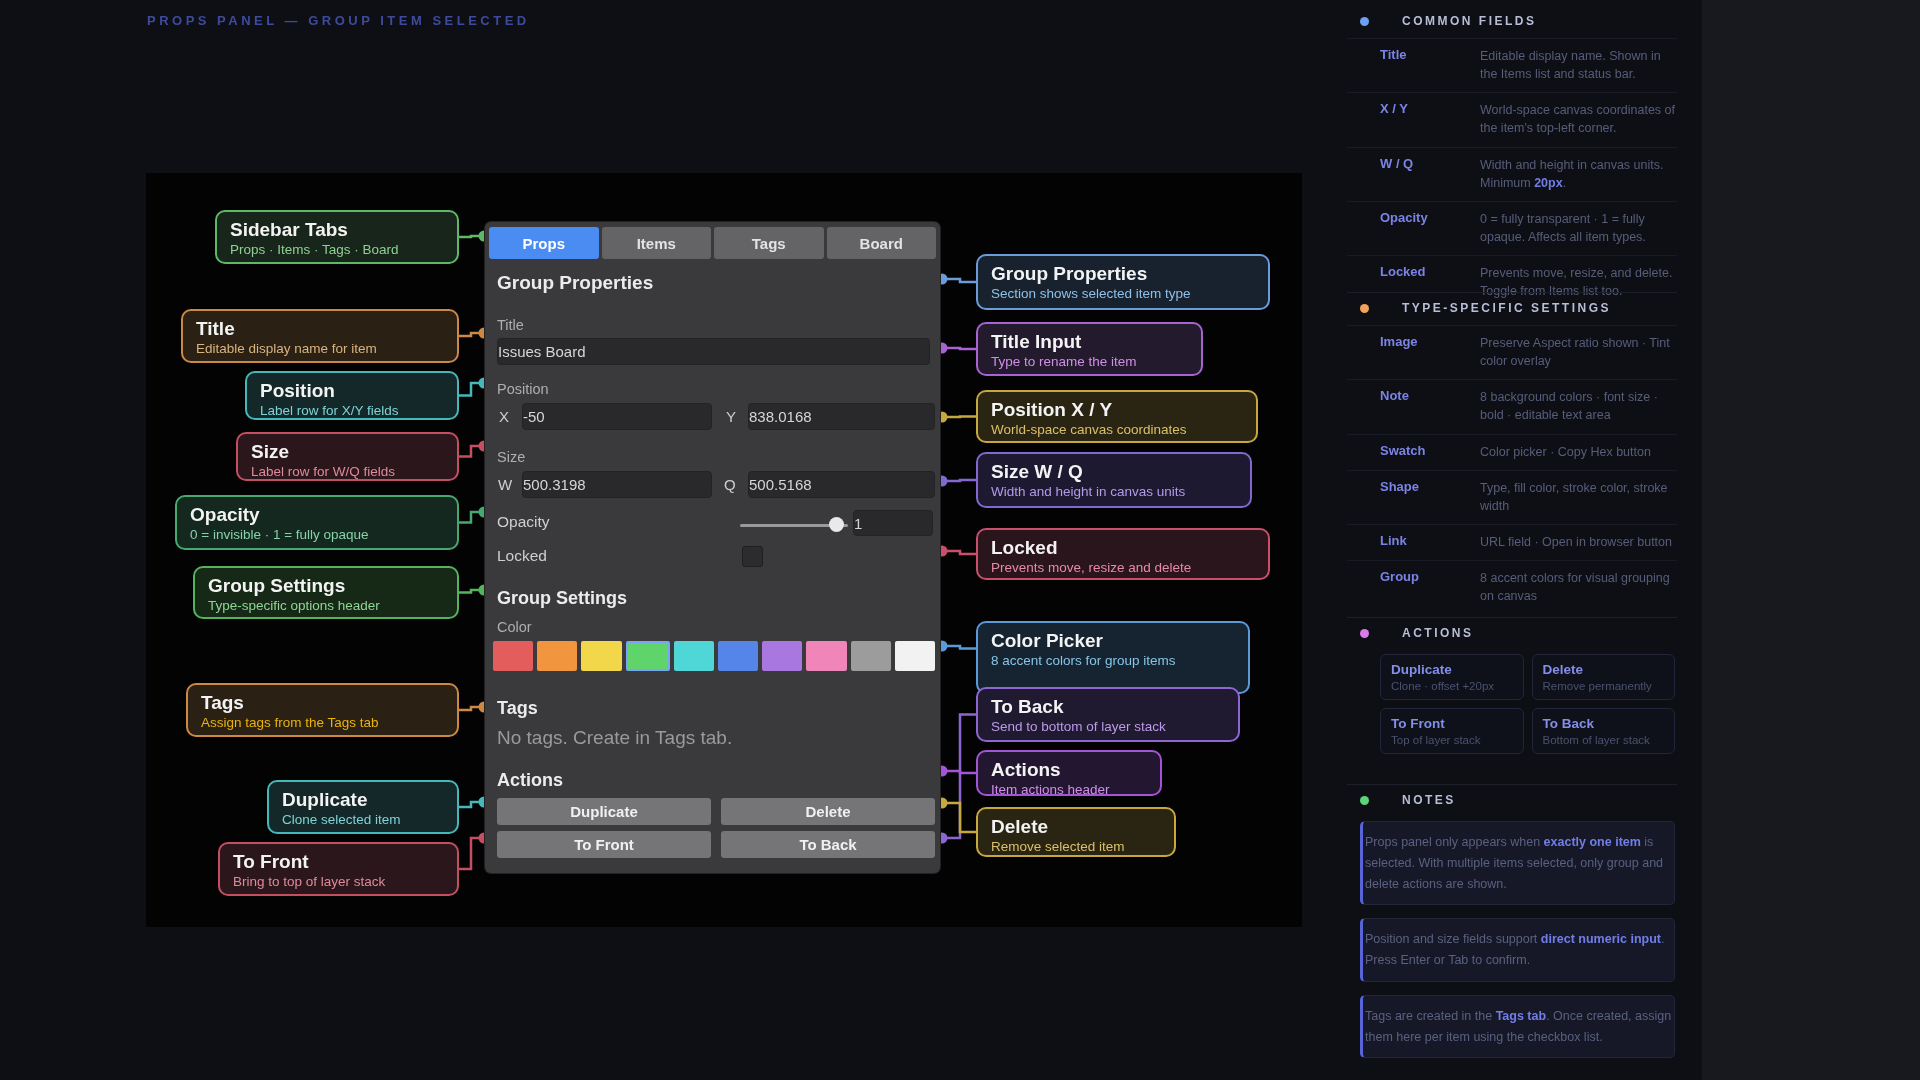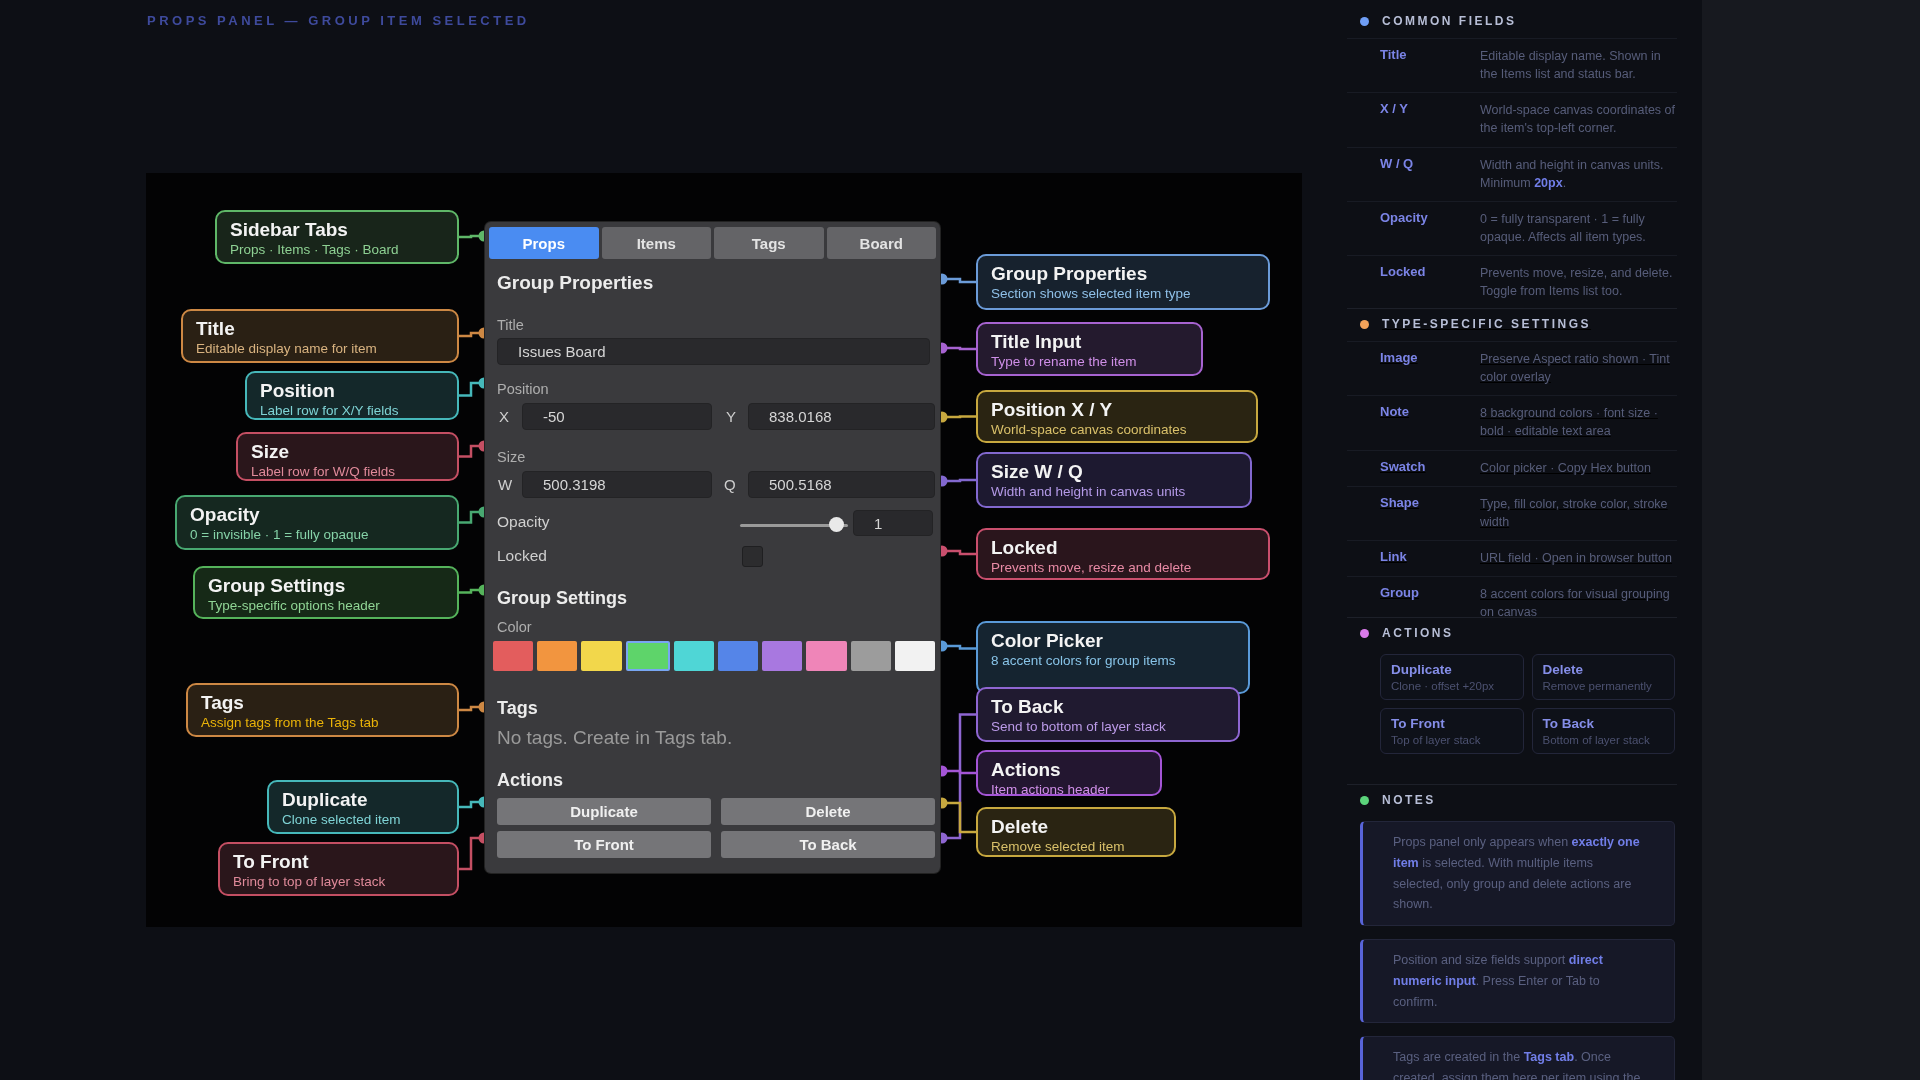--- a/index.html
+++ b/index.html
@@ -12,21 +12,21 @@
   #figure{left:146px;top:173px;width:1156px;height:754px;background:#030304;}
   
   #panel{left:485px;top:222px;width:455px;height:651px;background:#3a3a3d;border-radius:6px;box-shadow:0 0 0 1px #222;}
   #panel .tabs{position:absolute;left:4px;top:5px;right:4px;height:32px;display:flex;gap:3px;}
   #panel .tab{flex:1;background:#646467;color:#e3e3e3;font-size:15px;font-weight:bold;
     display:flex;align-items:center;justify-content:center;border-radius:3px;cursor:default;}
   #panel .tab.active{background:#4a8cf2;color:#ffffff;}
   .ph{position:absolute;font-weight:bold;color:#ececec;}
   .plabel{position:absolute;font-size:14.5px;color:#aeaeae;}
   .pfield{position:absolute;background:#29292c;border:1px solid #232325;border-radius:4px;
-    color:#d6d6d6;font-size:15px;padding:0 20px;font-family:"Liberation Sans",sans-serif;box-sizing:border-box;}
+    color:#d6d6d6;font-size:15px;padding:0 0;font-family:"Liberation Sans",sans-serif;box-sizing:border-box;}
   .axis{position:absolute;font-size:15px;color:#cfcfcf;}
   .pbtns{position:absolute;left:12px;top:576px;right:5px;display:grid;grid-template-columns:1fr 1fr;gap:6px 10px;}
   .pbtn{height:27px;background:#757578;color:#f0f0f0;font-weight:bold;font-size:15px;
     display:flex;align-items:center;justify-content:center;border-radius:3px;}
   #swatches{position:absolute;left:8px;top:419px;right:5px;height:30px;display:flex;gap:4px;}
   .swatch{flex:1;border-radius:2px;box-sizing:border-box;}
   .swatch.selected{border:2px solid #78a6f3;}
   #opacity-track{position:absolute;left:255px;top:302px;width:108px;height:3px;background:#9a9a9a;border-radius:2px;}
   #opacity-knob{position:absolute;left:344px;top:295px;width:15px;height:15px;background:#e9e9e9;border-radius:50%;}
   #locked-box{position:absolute;left:257px;top:324px;width:19px;height:19px;background:#2c2c2e;
@@ -34,34 +34,34 @@
   
   .callout{position:absolute;border:2px solid;border-radius:10px;padding:6px 13px;box-sizing:border-box;overflow:hidden;}
   .callout .ct{font-size:19px;font-weight:bold;color:#f3f3f3;line-height:23px;white-space:nowrap;}
   .callout .cs{font-size:13.5px;line-height:17px;white-space:nowrap;}
   #connectors{left:0;top:0;width:1920px;height:1080px;pointer-events:none;}
   
   #sidebar{left:1347px;top:0;width:330px;height:1080px;}
   .sb-section{position:absolute;left:0;width:330px;}
   .sb-head{display:flex;align-items:center;padding:8px 0 10px 13px;}
   .sb-dot{width:9px;height:9px;border-radius:50%;margin-right:13px;}
-  .sb-title{font-size:12px;font-weight:bold;letter-spacing:2.5px;color:#b7bed6;}
+  .sb-title{font-size:12px;font-weight:bold;letter-spacing:2.5px;color:#b7bed6;margin-left:20px;}
   .sb-row{display:grid;grid-template-columns:70px 1fr;column-gap:30px;padding:8px 0 9px 33px;
     border-top:1px solid #181b24;}
   .sb-row:first-of-type{border-top:none;}
   .sb-term{font-size:13px;font-weight:bold;color:#7b84e6;}
   .sb-desc{font-size:12.5px;line-height:1.45;color:#575d7a;width:200px;}
   .sb-desc b,.note b{color:#717ee8;}
   .sb-cards{display:grid;grid-template-columns:1fr 1fr;gap:8px;margin:4px 2px 0 33px;width:295px;}
   .sb-card{background:#13152155;border:1px solid #23263a;border-radius:6px;padding:7px 10px;}
   .sb-card .cardt{font-size:13.5px;font-weight:bold;color:#858ee8;}
   .sb-card .cards{font-size:11.5px;color:#4c5170;margin-top:3px;}
   .sb-notes{margin:4px 0 0 13px;width:315px;}
   .note{background:#161827;border:1px solid #23263a;border-left:3px solid #5864d8;border-radius:5px;
-    padding:10px 30px;margin-bottom:13px;font-size:12.5px;line-height:1.66;color:#5a6080;box-sizing:border-box;}
+    padding:10px 2px;margin-bottom:13px;font-size:12.5px;line-height:1.66;color:#5a6080;box-sizing:border-box;}
   .divided{border-top:1px solid #1d2029;}
 </style>
 </head>
 <body>
 
 <div id="page-title" class="abs">PROPS PANEL — GROUP ITEM SELECTED</div>
 <div id="right-gutter" class="abs"></div>
 
 <div id="figure" class="abs"></div>
 
@@ -259,21 +259,21 @@
       </div>
       <div class="sb-row">
         <div class="sb-term">Opacity</div>
         <div class="sb-desc">0 = fully transparent · 1 = fully opaque. Affects all item types.</div>
       </div>
       <div class="sb-row">
         <div class="sb-term">Locked</div>
         <div class="sb-desc">Prevents move, resize, and delete. Toggle from Items list too.</div>
       </div>
     </div>
-    <div class="sb-section divided" style="top: 308px; text-decoration: underline;">
+    <div class="sb-section divided" style="top: 292px;">
       <div class="sb-head">
         <span class="sb-dot" style="background:#f2a259"></span>
         <span class="sb-title">TYPE-SPECIFIC SETTINGS</span>
       </div>
       <div class="sb-row">
         <div class="sb-term">Image</div>
         <div class="sb-desc">Preserve Aspect ratio shown · Tint color overlay</div>
       </div>
       <div class="sb-row">
         <div class="sb-term">Note</div>

